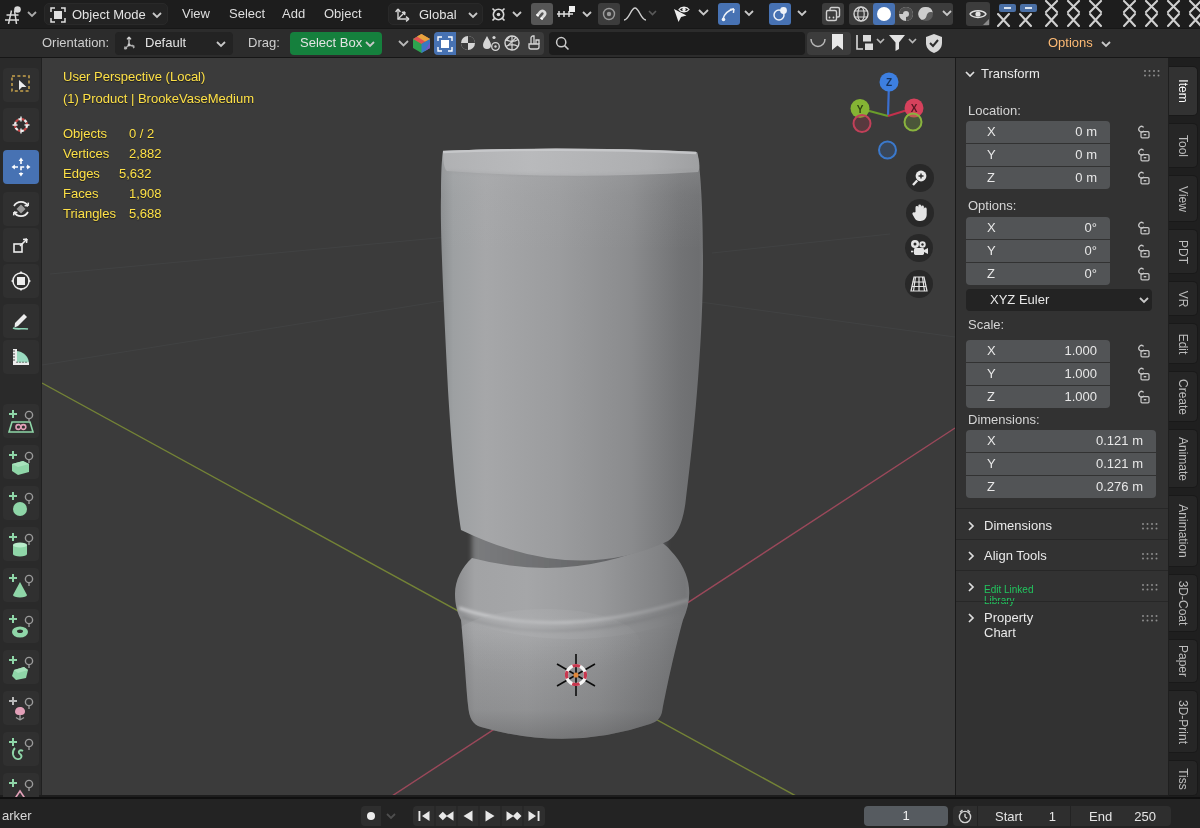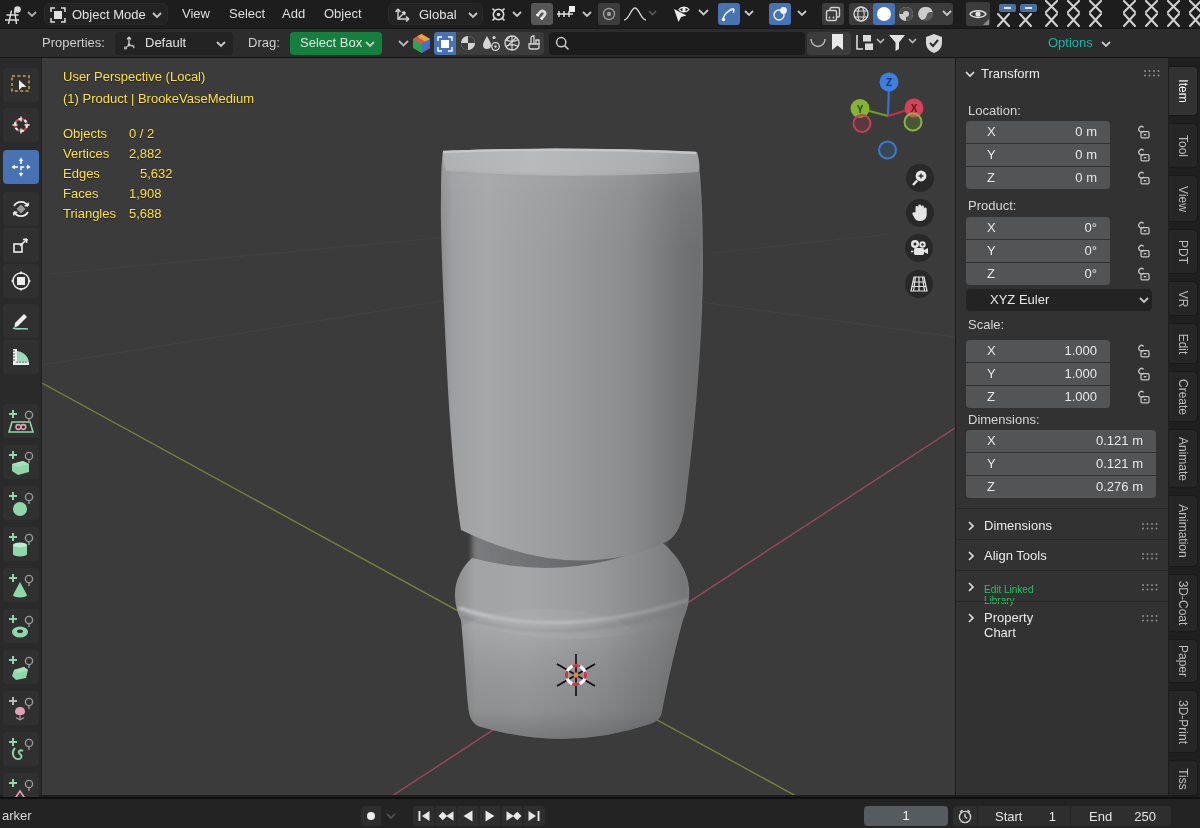--- a/index.html
+++ b/index.html
@@ -208,21 +208,21 @@
         <path d="M149 14 L160 26 M160 14 L149 26"></path>
           <path d="M149 1 L160 12 M160 1 L149 12"></path>
         <path d="M171 14 L182 26 M182 14 L171 26"></path>
           <path d="M171 1 L182 12 M182 1 L171 12"></path>
         <path d="M193 14 L204 26 M204 14 L193 26"></path>
           <path d="M193 1 L204 12 M204 1 L193 12"></path>
       </g>
     </svg>
   </div>
   <div id="row2">
-    <span class="abs" style="left:42px;top:6px;color:#cfcfcf;font-size:13px;">Properties:</span>
+    <span class="abs" style="left:42px;top:6px;color:#cfcfcf;font-size:13px;">Orientation:</span>
     <div class="abs" style="left:115px;top:3px;width:118px;height:23px;background:#232323;border-radius:4px;">
       <svg class="abs" style="left:6px;top:3px" width="17" height="17" viewBox="0 0 17 17">
         <g stroke="#cfcfcf" stroke-width="1.3" fill="none">
           <path d="M8 2 v8 M8 2 l-2 2.4 M8 2 l2 2.4"></path>
           <path d="M8 10 l-4.5 4 M3.5 14 l2.6-.6 M3.5 14 l.6-2.6" opacity=".8"></path>
           <path d="M8 10 l5.5 1.5 M13.5 11.5 l-2.4-1.4 M13.5 11.5 l-1.4 1.6" opacity=".8"></path>
           <circle cx="8" cy="10" r="1.4" fill="#cfcfcf" stroke="none"></circle>
         </g>
       </svg>
       <span style="position:absolute;left:30px;top:3px;color:#e3e3e3;font-size:13px;">Default</span>
@@ -296,21 +296,21 @@
       <path d="M22 5 l3.5 3.5 3.5-3.5" stroke="#b8b8b8" stroke-width="1.7" fill="none"></path>
     </svg>
     <svg class="abs" style="left:888px;top:5px" width="30" height="18" viewBox="0 0 30 18">
       <path d="M1 1 H17 L11 8.5 V15 L7.5 17 V8.5 Z" fill="#e2e2e2"></path>
       <path d="M21 5 l3.5 3.5 3.5-3.5" stroke="#b8b8b8" stroke-width="1.7" fill="none"></path>
     </svg>
     <svg class="abs" style="left:924px;top:4px" width="20" height="21" viewBox="0 0 20 21">
       <path d="M10 1 L18 4 V10 C 18 15, 14.5 18.5, 10 20 C 5.5 18.5, 2 15, 2 10 V4 Z" fill="#d8d8d8"></path>
       <path d="M6 10 l3 3 5-6" stroke="#2c2c2c" stroke-width="2" fill="none"></path>
     </svg>
-    <span class="abs" style="left:1048px;top:6px;color:#14b8a6;font-size:13px;">Options</span>
+    <span class="abs" style="left:1048px;top:6px;color:#fdba74;font-size:13px;">Options</span>
     <svg class="abs" style="left:1100px;top:11px" width="12" height="9" viewBox="0 0 12 9">
         <path d="M2 2 l4 4 4-4" stroke="#c8c8c8" stroke-width="1.8" fill="none"></path>
       </svg>
   </div>
   <div id="toolbar">
     <div class="tbtn" style="top:10px;">
       <svg class="abs" style="left:8px;top:7px" width="20" height="20" viewBox="0 0 20 20">
         <rect x="1" y="1" width="17" height="15" fill="none" stroke="#c8a34c" stroke-width="1.5" stroke-dasharray="3 2.4"></rect>
         <path d="M8 5 l0 10 3-3 h4.5 Z" fill="#ececec"></path>
       </svg>
@@ -593,21 +593,21 @@
       <line x1="-19" y1="11" x2="19" y2="-11" stroke="#0c0c0c" stroke-width="1.6"></line>
       <circle r="9.5" fill="none" stroke="#f5f5f5" stroke-width="3.2"></circle>
       <circle r="9.5" fill="none" stroke="#c8374e" stroke-width="3.2" stroke-dasharray="7.46 7.46" stroke-dashoffset="3.7"></circle>
       <circle r="2.6" fill="#e0883a" stroke="#e0883a" stroke-width="0"></circle>
     </g>
   </svg>
   <div class="vptext" style="left:21px;top:11px;">User Perspective (Local)</div>
   <div class="vptext" style="left:21px;top:33px;">(1) Product | BrookeVaseMedium</div>
   <div class="vptext" style="left:21px;top:68px;">Objects</div><div class="vptext" style="left:87px;top:68px;">0 / 2</div>
   <div class="vptext" style="left:21px;top:88px;">Vertices</div><div class="vptext" style="left:87px;top:88px;">2,882</div>
-  <div class="vptext" style="left:21px;top:108px;">Edges</div><div class="vptext" style="left:98px;top:108px;">5,632</div>
+  <div class="vptext" style="left:21px;top:108px;">Edges</div><div class="vptext" style="left:77px;top:108px;">5,632</div>
   <div class="vptext" style="left:21px;top:128px;">Faces</div><div class="vptext" style="left:87px;top:128px;">1,908</div>
   <div class="vptext" style="left:21px;top:148px;">Triangles</div><div class="vptext" style="left:87px;top:148px;">5,688</div>
 
   
   <svg class="abs" style="left:804px;top:0px" width="84" height="104" viewBox="0 0 84 104">
     <line x1="42" y1="58" x2="43" y2="24" stroke="#3b6fd0" stroke-width="2.2"></line>
     <line x1="42" y1="58" x2="14" y2="50.5" stroke="#6a9d2b" stroke-width="2.2"></line>
     <line x1="42" y1="58" x2="68" y2="50" stroke="#c2304c" stroke-width="2.2"></line>
     <circle cx="43" cy="24" r="9.5" fill="#3d7fe0"></circle>
     <text x="43" y="28" font-size="10" font-weight="bold" fill="#16335c" text-anchor="middle" font-family="Liberation Sans, sans-serif">Z</text>
@@ -674,21 +674,21 @@
     </div>
   <div class="prow" style="top:144px;">
       <span class="axis">Y</span>
       <span class="val">0 m</span>
     </div>
   <div class="prow" style="top:167px;border-radius:0 0 4px 4px;">
       <span class="axis">Z</span>
       <span class="val">0 m</span>
     </div>
 
-  <span class="plabel" style="left:968px;top:198px;">Product:</span>
+  <span class="plabel" style="left:968px;top:198px;">Options:</span>
   <div class="prow" style="top:217px;border-radius:4px 4px 0 0;">
       <span class="axis">X</span>
       <span class="val">0°</span>
     </div>
   <div class="prow" style="top:240px;">
       <span class="axis">Y</span>
       <span class="val">0°</span>
     </div>
   <div class="prow" style="top:263px;border-radius:0 0 4px 4px;">
       <span class="axis">Z</span>

